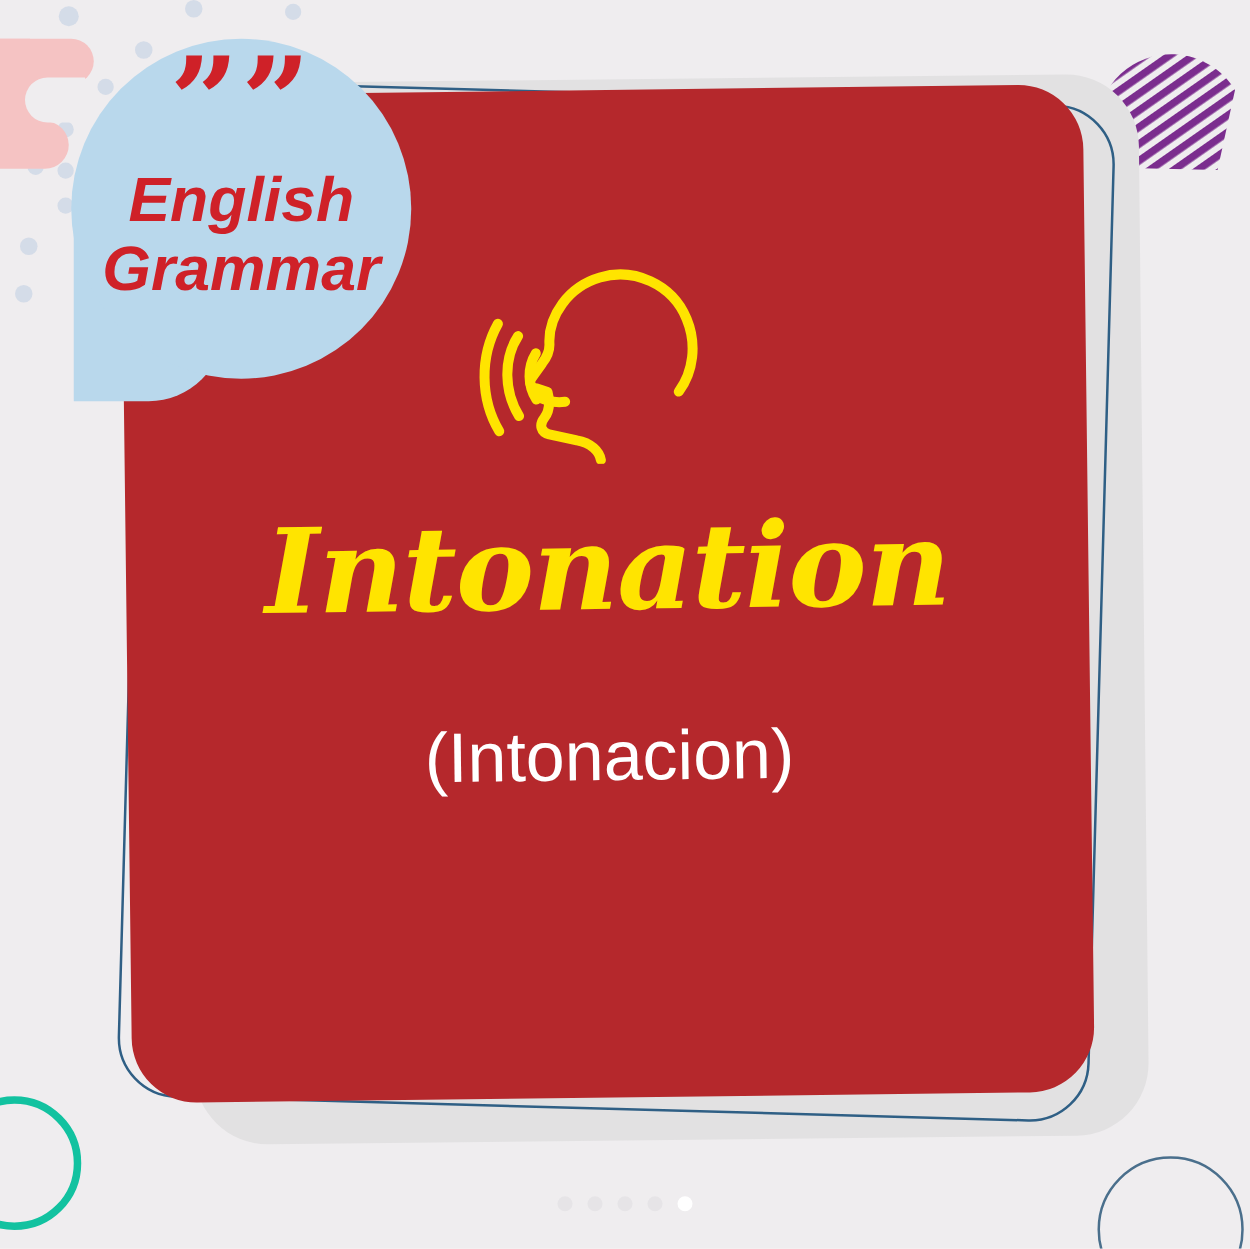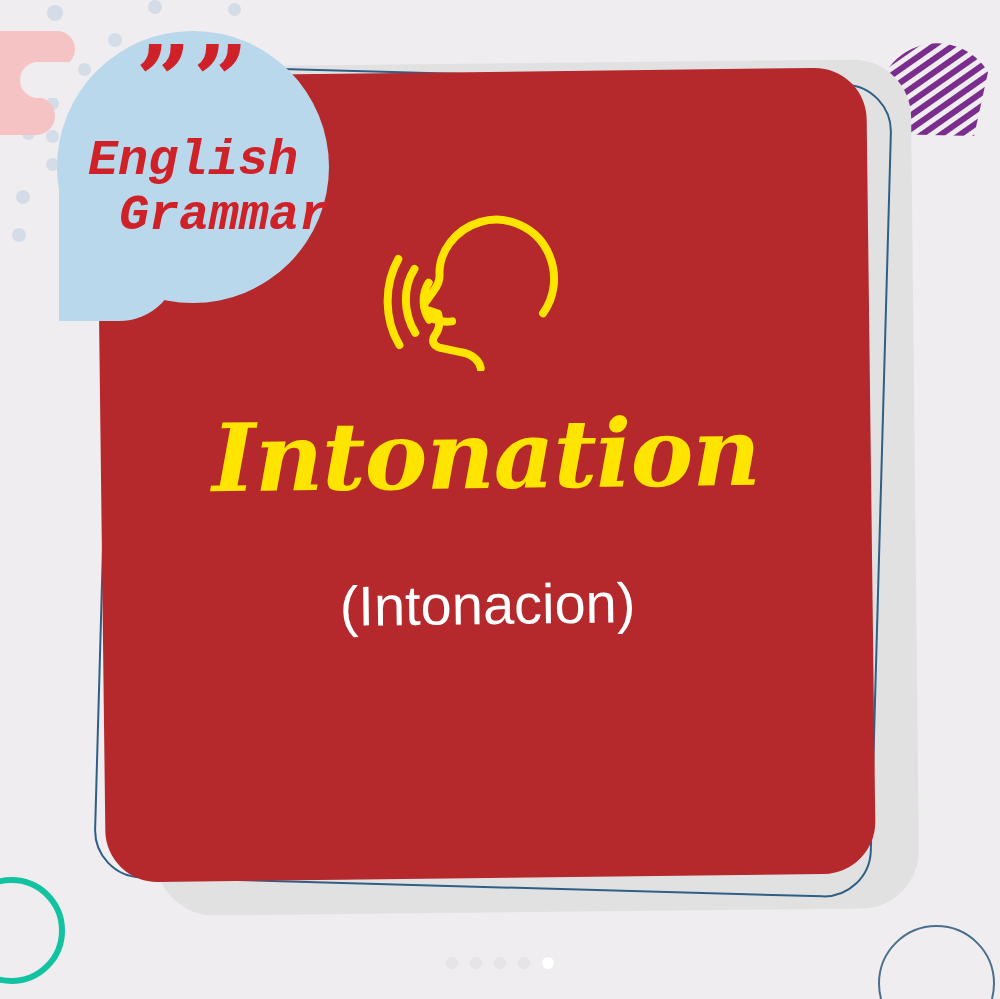--- a/index.html
+++ b/index.html
@@ -180,27 +180,27 @@
     font-size: 96px;
     line-height: .75;
     letter-spacing: 2px;
   }
   .bubble-text {
     position: absolute;
     left: 0; top: 104px;
     width: 272px;
     text-align: center;
     color: #cf2128;
-    font-family: Liberation Mono, monospace;
+    font-family: Liberation Sans, sans-serif;
     font-style: italic;
     font-weight: bold;
     line-height: 1.02;
   }
   .bubble-line1 { font-size: 50px; display:block; }
-  .bubble-line2 { font-size: 50px; display:block; margin-top: 4px; text-align: right; }
+  .bubble-line2 { font-size: 50px; display:block; margin-top: 4px; }
 
   
   .page-dots {
     position: absolute;
     left: 0; top: 957px;
     width: 1000px;
     text-align: center;
     font-size: 0;
   }
   .page-dot {

